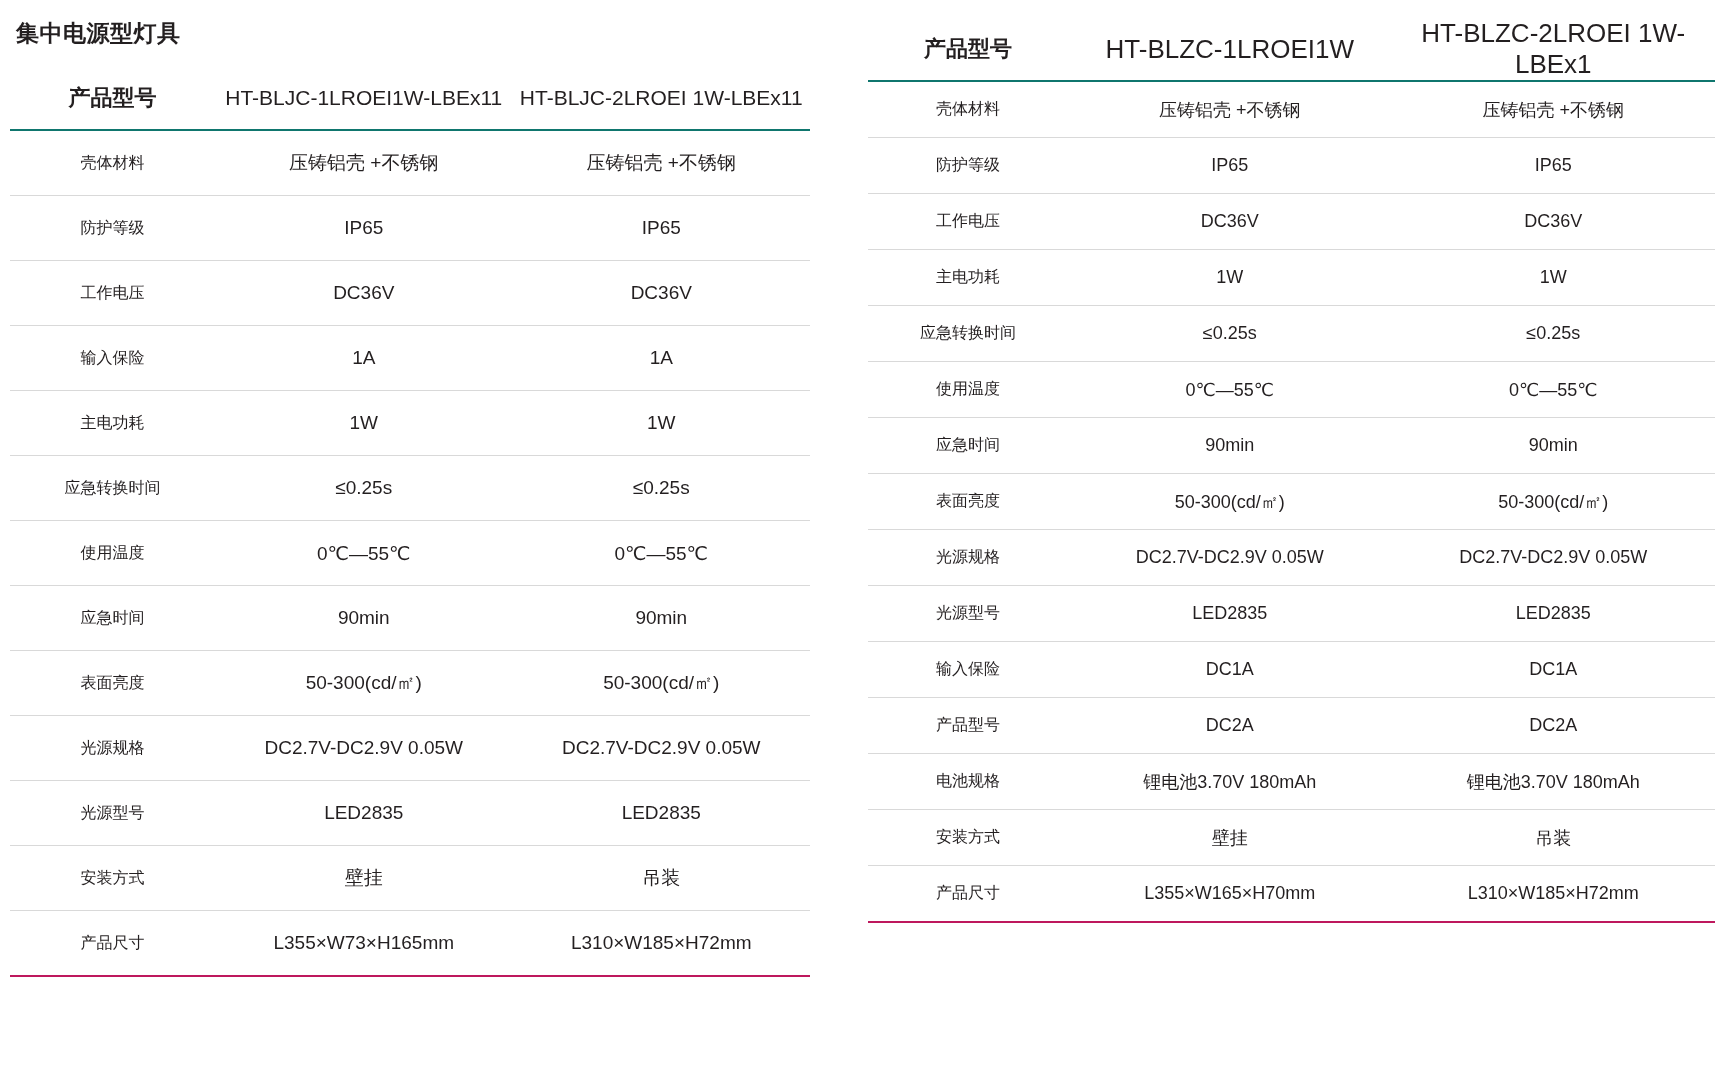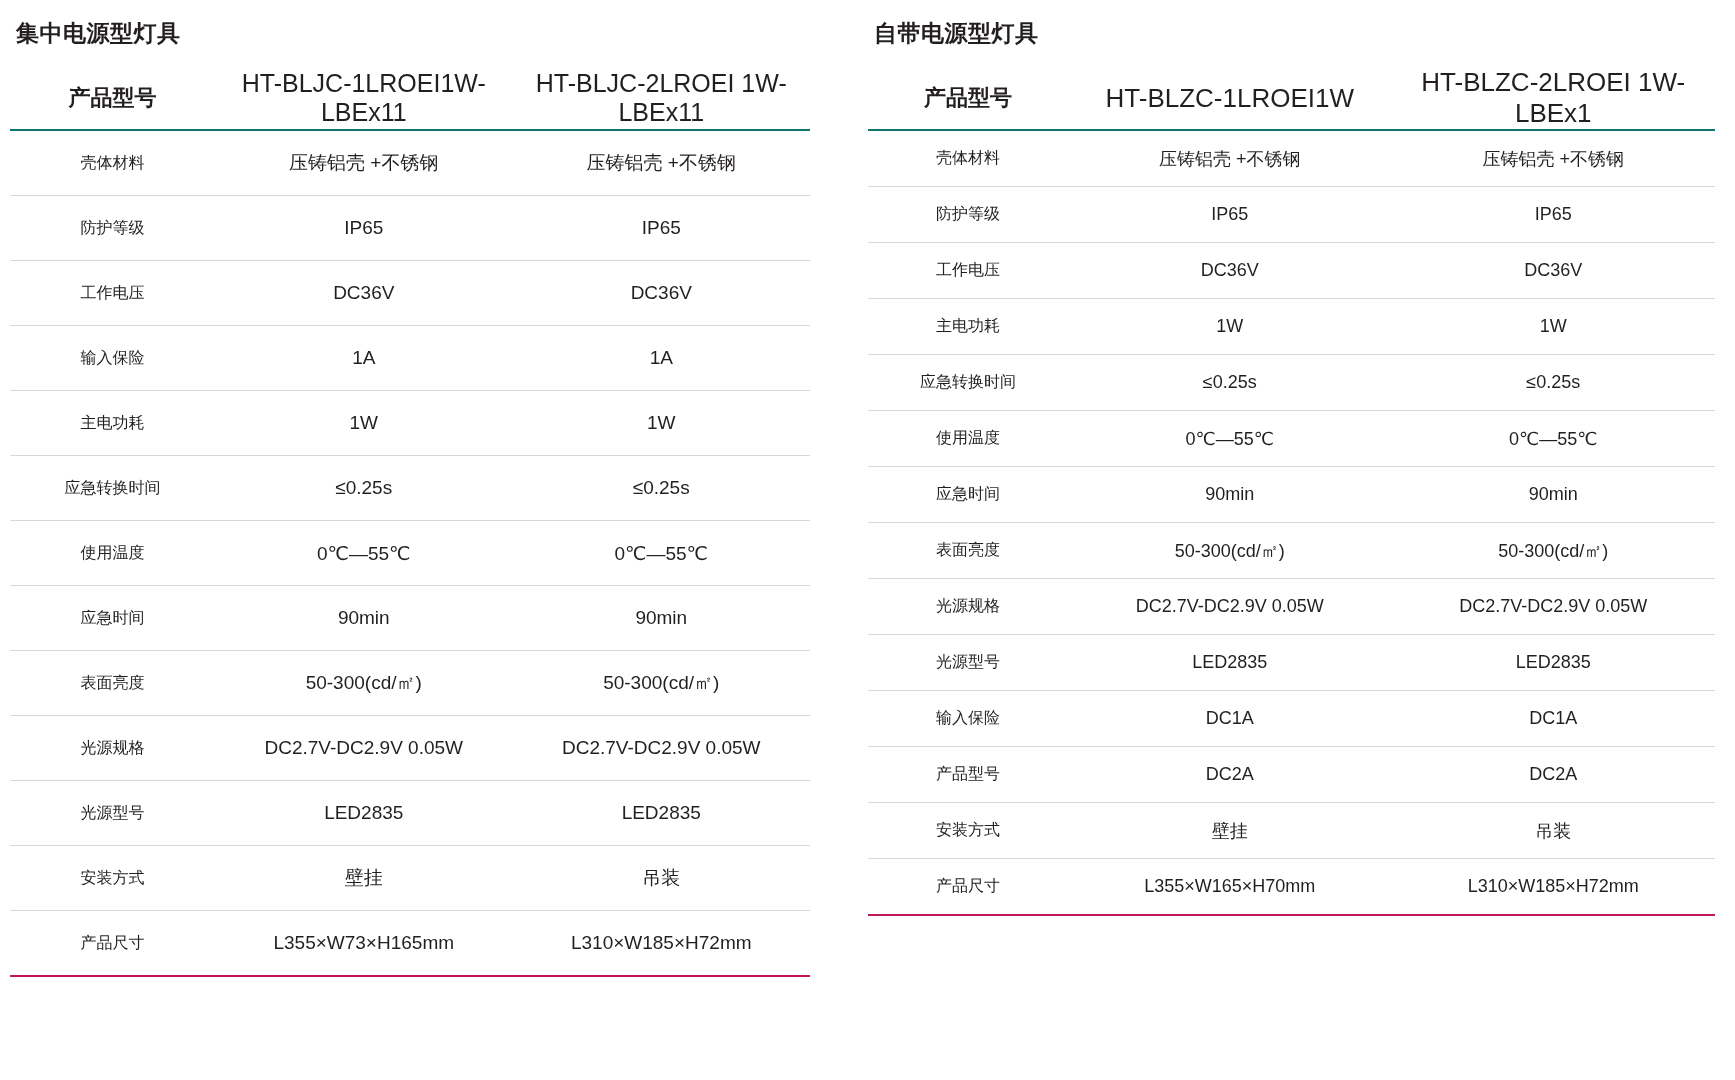--- a/index.html
+++ b/index.html
@@ -73,21 +73,21 @@
     width: 200px;
     font-size: 16px;
   }
   .val-col {
     font-size: 18px;
   }
   
   .panel-left .label-col { width: 205px; }
   .panel-left tbody td { height: 64px; }
   .panel-left .head-row th { height: 62px; }
-  .panel-left .head-row th.model-col { font-size: 25px; }
+  .panel-left .head-row th.model-col { font-size: 21px; }
   .panel-left .val-col { font-size: 19px; }
 
   
   .panel-right .label-col { width: 200px; }
   .panel-right tbody td { height: 55px; }
   .panel-right .head-row th { height: 58px; }
   .panel-right .head-row th.model-col { font-size: 26px; }
   .panel-right .val-col { font-size: 18px; }
 </style>
 </head>
@@ -169,21 +169,20 @@
         <tr>
           <td class="label-col">产品尺寸</td>
           <td class="val-col">L355×W73×H165mm</td>
           <td class="val-col">L310×W185×H72mm</td>
         </tr>
       </tbody>
     </table>
   </div>
 
   <div class="panel panel-right">
-    <div class="panel-title">自带电源型灯具</div>
     <table class="spec">
       <thead>
         <tr class="head-row">
           <th class="label-col">产品型号</th>
           <th class="model-col">HT-BLZC-1LROEI1W</th>
           <th class="model-col">HT-BLZC-2LROEI 1W-LBEx1</th>
         </tr>
       </thead>
       <tbody>
         <tr>
@@ -240,20 +239,25 @@
           <td class="label-col">输入保险</td>
           <td class="val-col">DC1A</td>
           <td class="val-col">DC1A</td>
         </tr>
         <tr>
           <td class="label-col">产品型号</td>
           <td class="val-col">DC2A</td>
           <td class="val-col">DC2A</td>
         </tr>
         <tr>
+          <td class="label-col">电池规格</td>
+          <td class="val-col">锂电池3.70V 180mAh</td>
+          <td class="val-col">锂电池3.70V 180mAh</td>
+        </tr>
+        <tr>
           <td class="label-col">安装方式</td>
           <td class="val-col">壁挂</td>
           <td class="val-col">吊装</td>
         </tr>
         <tr>
           <td class="label-col">产品尺寸</td>
           <td class="val-col">L355×W165×H70mm</td>
           <td class="val-col">L310×W185×H72mm</td>
         </tr>
       </tbody>

